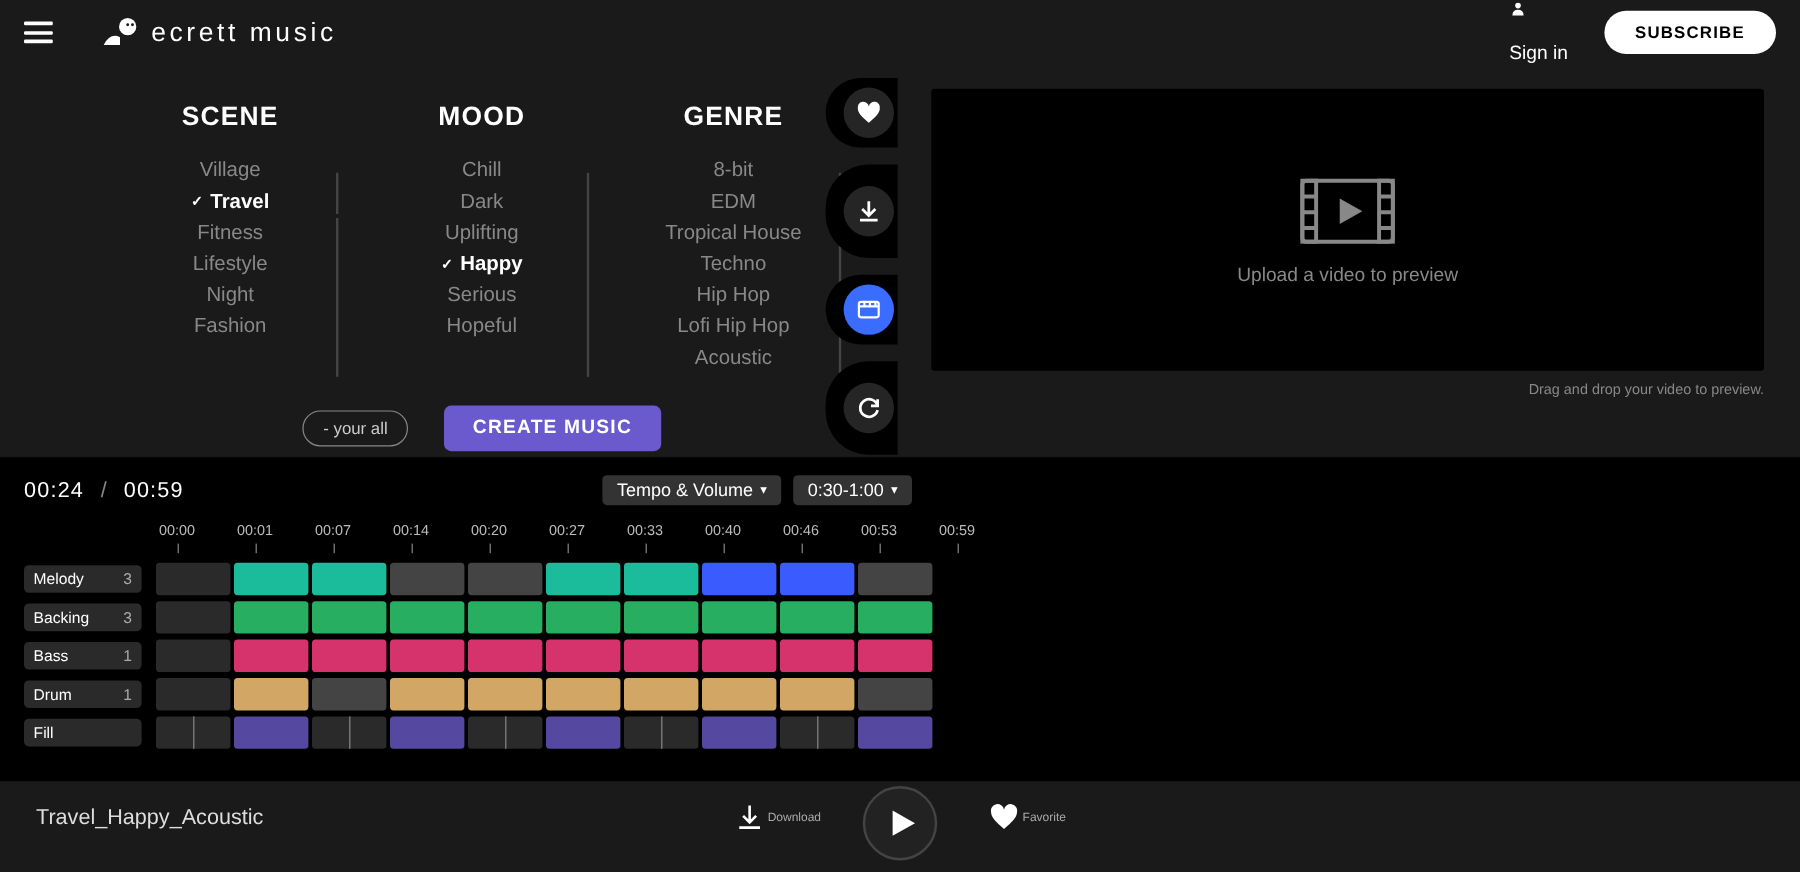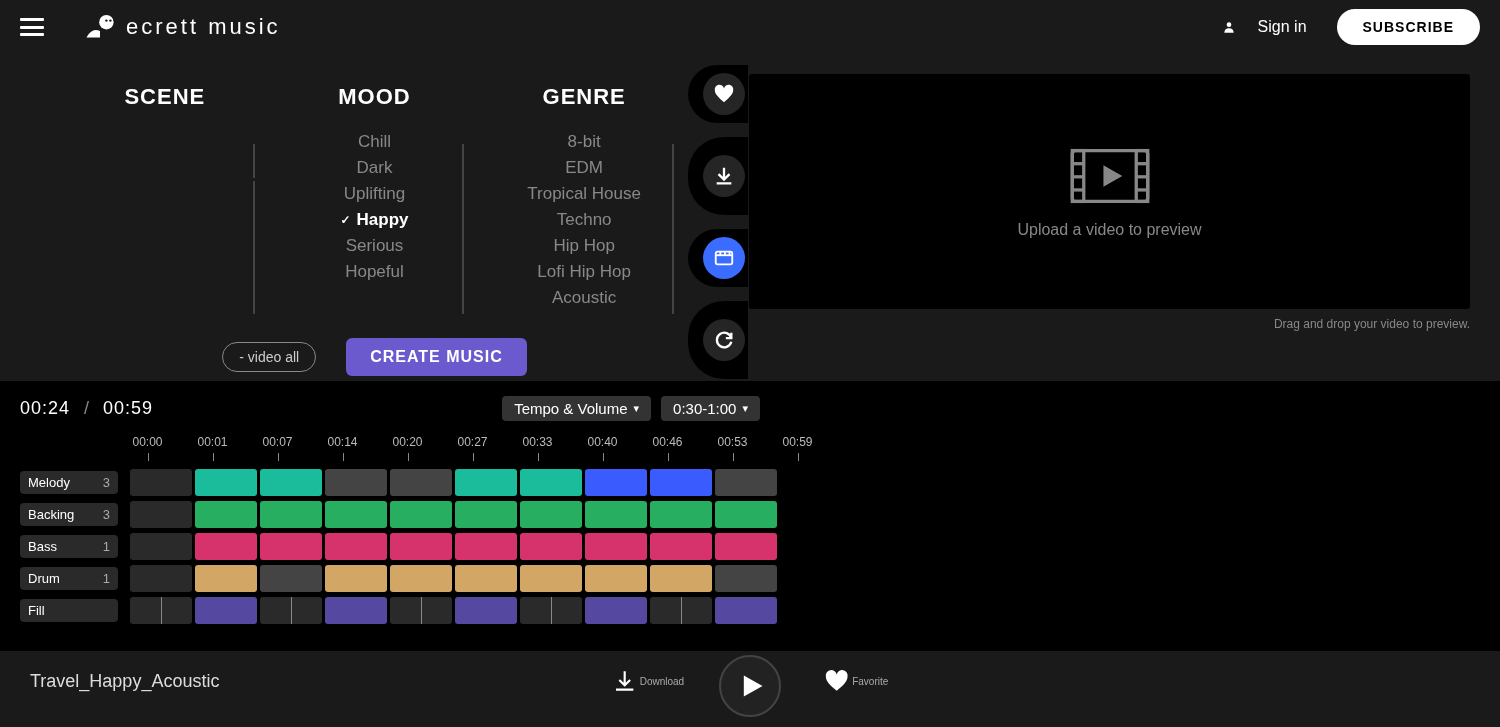--- a/index.html
+++ b/index.html
@@ -6,25 +6,25 @@
 body { width:1500px; height:727px; background:#1a1a1a; color:#fff; overflow:hidden; position:relative; }
 
 
 .header { height:54px; background:#1a1a1a; display:flex; align-items:center; padding:0 20px; position:relative; }
 .burger { width:24px; height:18px; display:flex; flex-direction:column; justify-content:space-between; cursor:pointer; }
 .burger span { height:3px; background:#fff; border-radius:1px; }
 .logo { display:flex; align-items:center; gap:10px; margin-left:40px; }
 .logo-icon { width:32px; height:32px; }
 .logo-text { font-size:22px; letter-spacing:3px; font-weight:300; color:#fff; }
 .header-right { margin-left:auto; display:flex; align-items:center; gap:30px; }
-.signin { display:flex; align-items:center; gap:22px; font-size:16px; cursor:pointer; }
+.signin { display:flex; align-items:flex-start; gap:22px; font-size:16px; cursor:pointer;flex-direction:column; }
 .subscribe-btn { background:#fff; color:#000; padding:10px 26px; border-radius:20px; font-size:14px; font-weight:bold; letter-spacing:1px; cursor:pointer; }
 
 
-.main { display:flex; height:340px; }
+.main { display:flex; height:340px;margin-left:27px; }
 .left { width:749px; padding:30px 0 0 0; position:relative; }
 .right { flex:1; padding:20px 30px 0 0; position:relative; }
 
 
 .cats { display:flex; justify-content:space-around; padding:0 60px; }
 .cat-col { width:180px; position:relative; }
 .cat-title { font-size:22px; font-weight:bold; text-align:center; margin-bottom:22px; letter-spacing:1px; }
 .cat-list { display:flex; flex-direction:column; gap:6px; align-items:center; max-height:180px; overflow:hidden; }
 .cat-item { font-size:17px; color:#888; cursor:pointer; display:flex; align-items:center; gap:4px; }
 .cat-item.sel { color:#fff; font-weight:bold; }
@@ -118,20 +118,28 @@
     </div>
     <div class="subscribe-btn">SUBSCRIBE</div>
   </div>
 </div>
 
 <div class="main">
   <div class="left">
     <div class="cats">
       <div class="cat-col">
         <div class="cat-title">SCENE</div>
+        <div class="cat-list">
+          <div class="cat-item">Village</div>
+          <div class="cat-item sel">Travel</div>
+          <div class="cat-item">Fitness</div>
+          <div class="cat-item">Lifestyle</div>
+          <div class="cat-item">Night</div>
+          <div class="cat-item">Fashion</div>
+        </div>
         <div class="vline"></div>
       </div>
       <div class="cat-col">
         <div class="cat-title">MOOD</div>
         <div class="cat-list">
           <div class="cat-item">Chill</div>
           <div class="cat-item">Dark</div>
           <div class="cat-item">Uplifting</div>
           <div class="cat-item sel">Happy</div>
           <div class="cat-item">Serious</div>
@@ -147,21 +155,21 @@
           <div class="cat-item">Tropical House</div>
           <div class="cat-item">Techno</div>
           <div class="cat-item">Hip Hop</div>
           <div class="cat-item">Lofi Hip Hop</div>
           <div class="cat-item">Acoustic</div>
         </div>
         <div class="vline v2"></div>
       </div>
     </div>
     <div class="action-row">
-      <div class="clear-btn">- video all</div>
+      <div class="clear-btn">- your all</div>
       <div class="create-btn">CREATE MUSIC</div>
     </div>
   </div>
 
   <div class="right">
     <div class="videobox">
       <svg viewBox="0 0 100 70" fill="none" stroke="#888" stroke-width="4">
           <rect x="4" y="4" width="92" height="62" rx="4"></rect>
           <rect x="4" y="4" width="14" height="62"></rect>
           <rect x="82" y="4" width="14" height="62"></rect>

